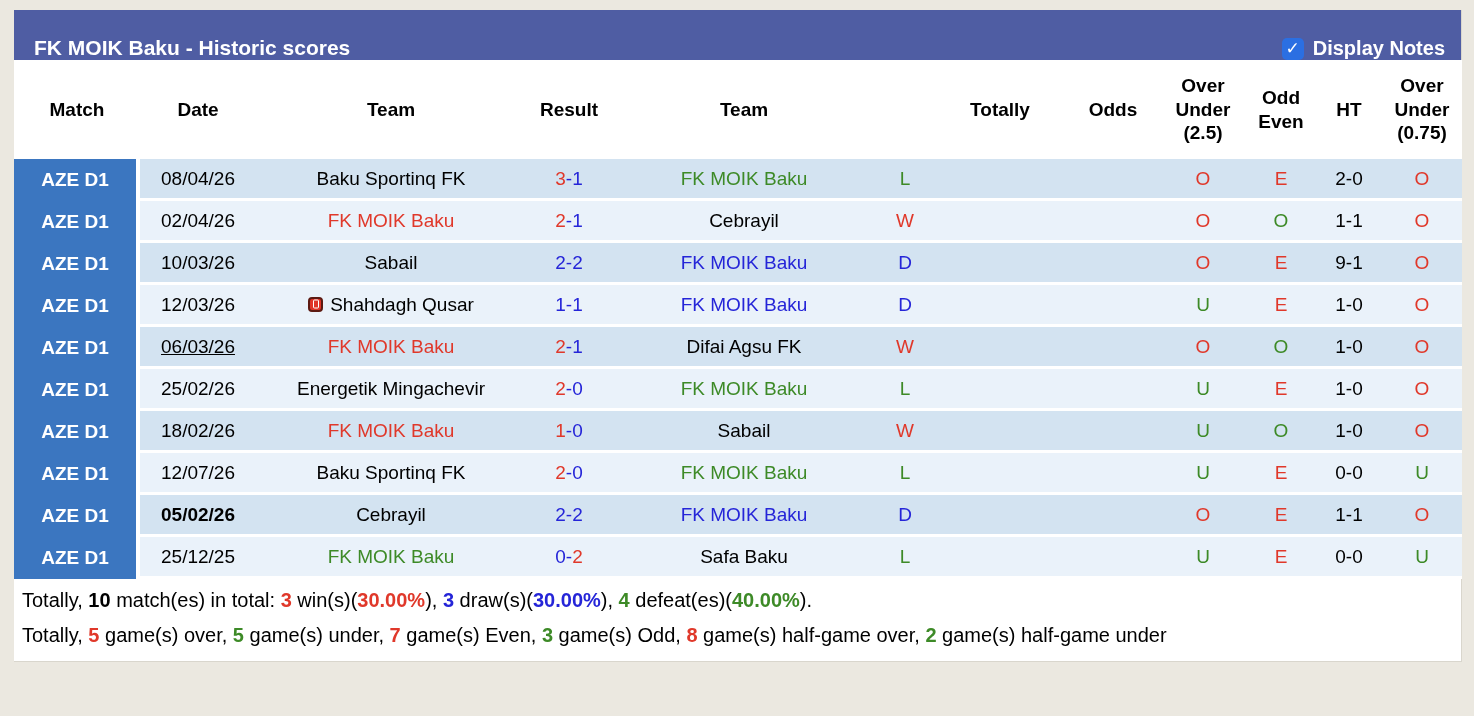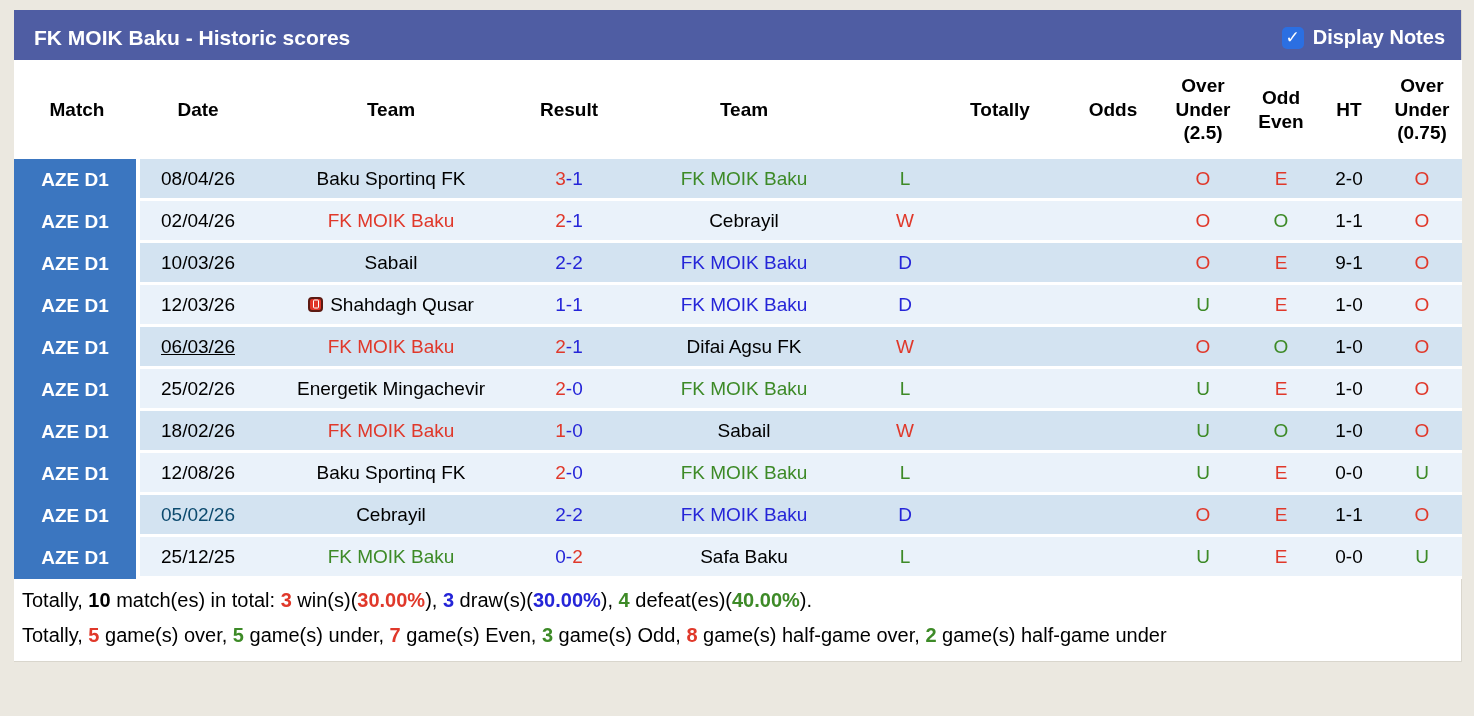--- a/index.html
+++ b/index.html
@@ -15,21 +15,21 @@
     width: 1448px;
     background: #ffffff;
     border-right: 1px solid #d9d6cd;
     border-bottom: 1px solid #d9d6cd;
   }
   
   .bar1 {
     height: 50px;
     background: #4f5da3;
     display: flex;
-    align-items: flex-start;
+    align-items: flex-end;
     justify-content: space-between;
     padding: 16px 16px 0 20px;
   }
   .bar1 .title {
     color: #ffffff;
     font-size: 21px;
     font-weight: bold;
   }
   .bar2 {
     height: 43px;
@@ -306,35 +306,35 @@
           <td style="color: rgb(224, 56, 42);">W</td>
           <td style="color: rgb(0, 0, 0);"></td>
           <td style="color: rgb(0, 0, 0);"></td>
           <td style="color: rgb(61, 138, 39);">U</td>
           <td style="color: rgb(61, 138, 39);">O</td>
           <td style="color: rgb(0, 0, 0);">1-0</td>
           <td style="color: rgb(224, 56, 42);">O</td>
         </tr>
         <tr class="even">
           <td class="c-match">AZE D1</td>
-          <td style="color: rgb(0, 0, 0);">12/08/26</td>
+          <td style="color: rgb(0, 0, 0);">12/07/26</td>
           <td style="color: rgb(0, 0, 0);">Baku Sportinq FK</td>
           <td><span style="color: rgb(224, 56, 42);">2</span><span style="color: rgb(37, 37, 216);">-</span><span style="color: rgb(37, 37, 216);">0</span></td>
           <td style="color: rgb(61, 138, 39);">FK MOIK Baku</td>
           <td style="color: rgb(61, 138, 39);">L</td>
           <td style="color: rgb(0, 0, 0);"></td>
           <td style="color: rgb(0, 0, 0);"></td>
           <td style="color: rgb(61, 138, 39);">U</td>
           <td style="color: rgb(224, 56, 42);">E</td>
           <td style="color: rgb(0, 0, 0);">0-0</td>
           <td style="color: rgb(61, 138, 39);">U</td>
         </tr>
         <tr class="odd">
           <td class="c-match">AZE D1</td>
-          <td style="color: #0c4a6e;">05/02/26</td>
+          <td style="color: #000000; font-weight: bold;">05/02/26</td>
           <td style="color: rgb(0, 0, 0);">Cebrayil</td>
           <td><span style="color: rgb(37, 37, 216);">2</span><span style="color: rgb(37, 37, 216);">-</span><span style="color: rgb(37, 37, 216);">2</span></td>
           <td style="color: rgb(37, 37, 216);">FK MOIK Baku</td>
           <td style="color: rgb(37, 37, 216);">D</td>
           <td style="color: rgb(0, 0, 0);"></td>
           <td style="color: rgb(0, 0, 0);"></td>
           <td style="color: rgb(224, 56, 42);">O</td>
           <td style="color: rgb(224, 56, 42);">E</td>
           <td style="color: rgb(0, 0, 0);">1-1</td>
           <td style="color: rgb(224, 56, 42);">O</td>

